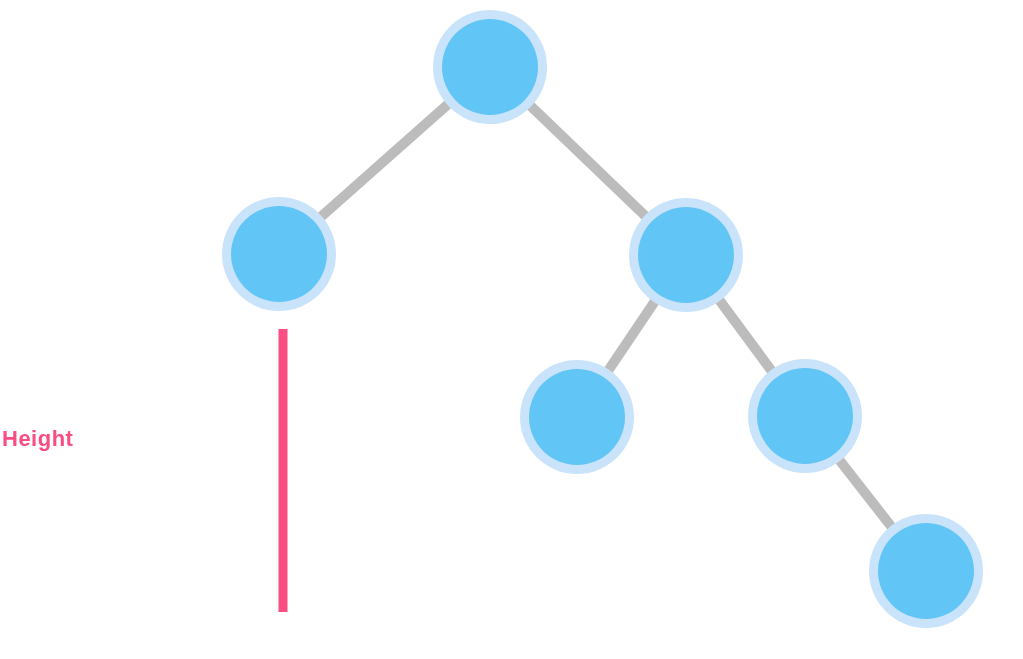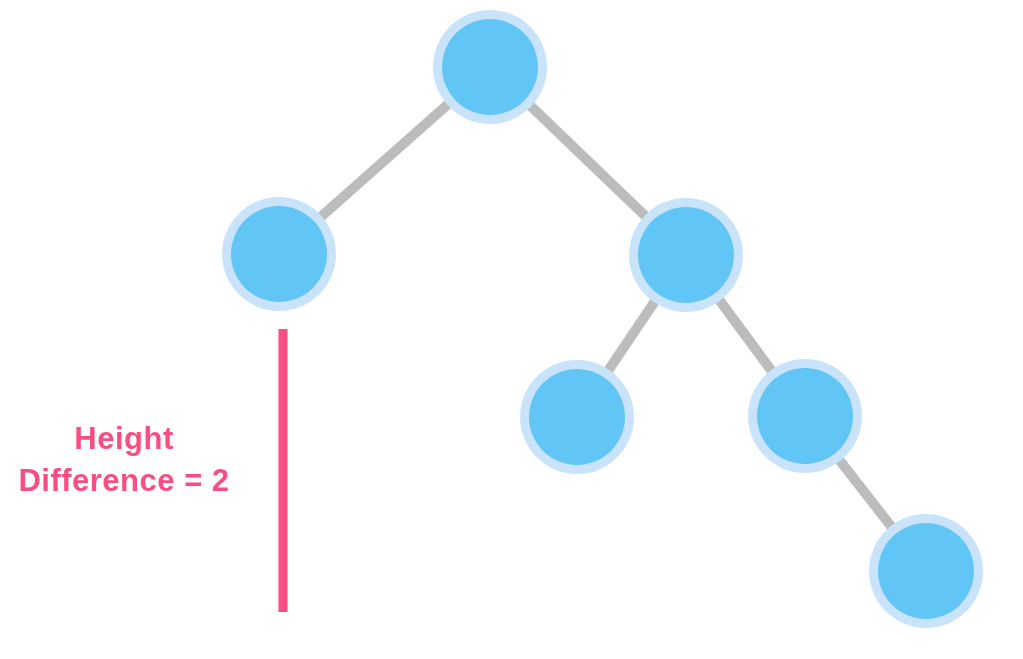--- a/index.html
+++ b/index.html
@@ -21,22 +21,22 @@
     top: 0;
     width: 1023px;
     height: 659px;
     display: block;
   }
   .height-label {
     position: absolute;
     left: 2px;
     top: 418px;
     width: 244px;
-    text-align: center;
-    font-size: 31px;
+    text-align: left;
+    font-size: 22px;
     font-weight: bold;
     line-height: 42px;
     letter-spacing: 0.5px;
   }
   .height-label div {
     white-space: nowrap;
   }
 </style>
 </head>
 <body>
@@ -59,16 +59,15 @@
       <circle cx="577" cy="417" r="48" fill="#61C5F5"></circle>
       <circle cx="805" cy="416" r="57" fill="#C9E4FA"></circle>
       <circle cx="805" cy="416" r="48" fill="#61C5F5"></circle>
       <circle cx="926" cy="571" r="57" fill="#C9E4FA"></circle>
       <circle cx="926" cy="571" r="48" fill="#61C5F5"></circle>
       <line x1="283" y1="329" x2="283" y2="612" stroke="#FA4D82" stroke-width="9"></line>
     </svg>
 
   <div class="height-label" id="height-label" style="color: rgb(250, 77, 130);">
     <div>Height</div>
-    <div>Difference = 2</div>
   </div>
 
 </div>
 
 </body></html>

